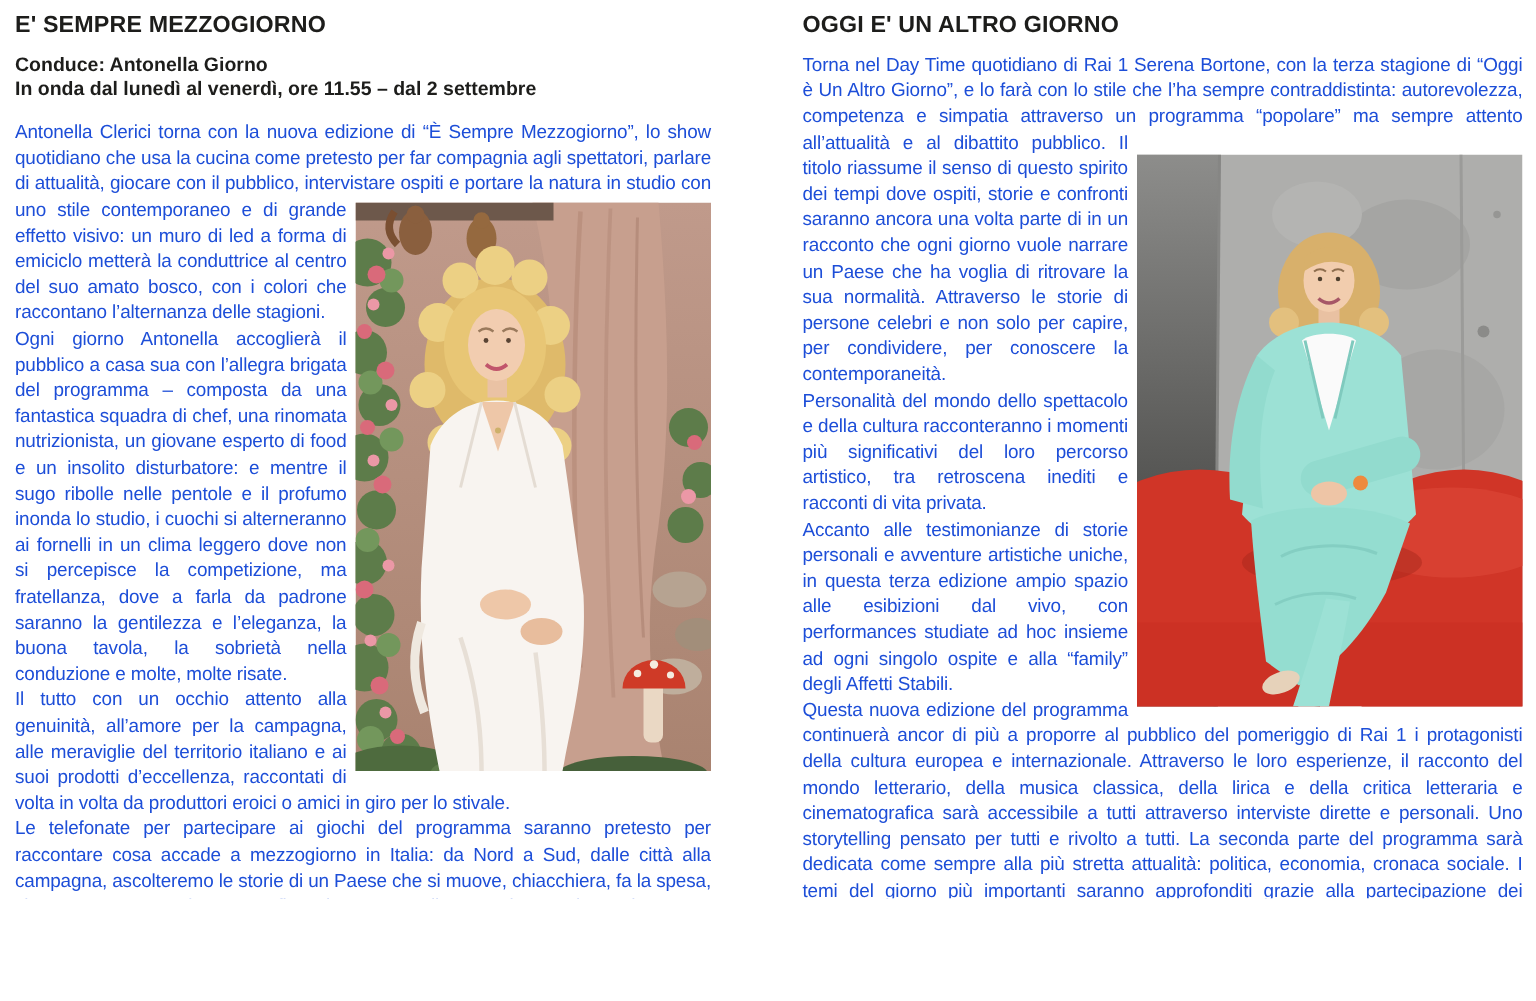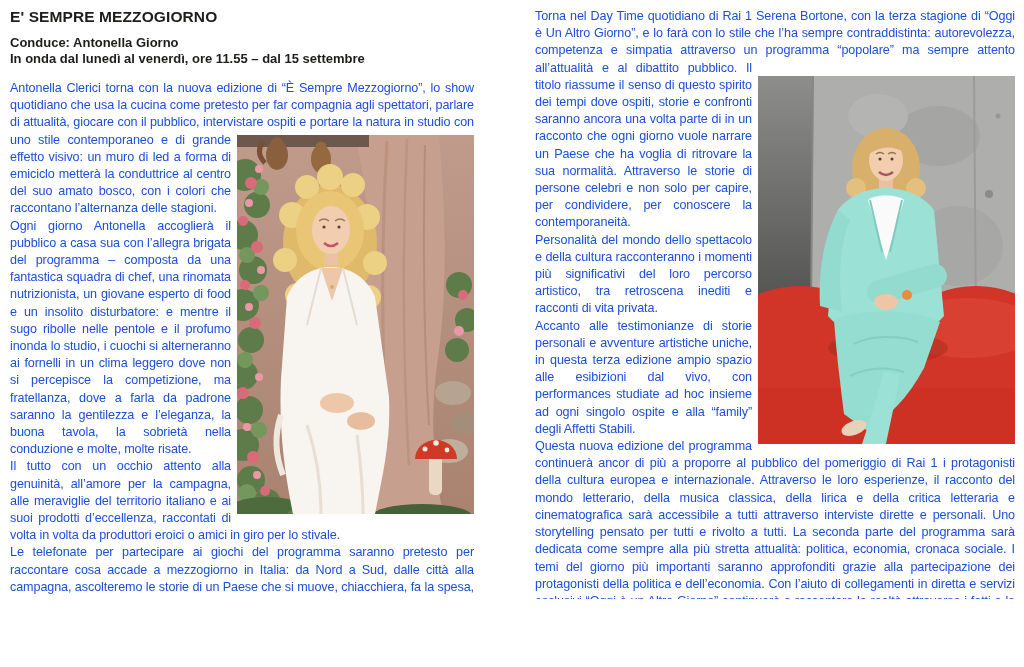--- a/index.html
+++ b/index.html
@@ -21,21 +21,21 @@
 </style>
 </head>
 <body>
 
 <div class="page">
 
   <section class="col col-left">
     <h1 class="show-title">E' SEMPRE MEZZOGIORNO</h1>
     <div class="sub">
       <div>Conduce: Antonella Giorno</div>
-      <div>In onda dal lunedì al venerdì, ore 11.55 – dal 15 settembre</div>
+      <div>In onda dal lunedì al venerdì, ore 11.55 – dal 2 settembre</div>
     </div>
     <div class="body">
       <div class="spacer-float sp-left"></div>
       <figure class="photo" aria-label="Antonella Clerici, curly blonde hair, white suit, seated in a woodland set with tree trunk, pink roses, green garlands, two squirrels and a red mushroom">
         <svg width="237" height="379" viewBox="0 0 237 379" preserveAspectRatio="none">
           <defs>
             <linearGradient id="gL1" x1="0" x2="0" y1="0" y2="1">
               <stop offset="0" stop-color="#c09a8b"></stop>
                 <stop offset="1" stop-color="#a98370"></stop>
             </linearGradient>
@@ -147,20 +147,21 @@
         </svg>
       </figure>
       <p>Antonella Clerici torna con la nuova edizione di “È Sempre Mezzogiorno”, lo show quotidiano che usa la cucina come pretesto per far compagnia agli spettatori, parlare di attualità, giocare con il pubblico, intervistare ospiti e portare la natura in studio con uno stile contemporaneo e di grande effetto visivo: un muro di led a forma di emiciclo metterà la conduttrice al centro del suo amato bosco, con i colori che raccontano l’alternanza delle stagioni.</p>
       <p>Ogni giorno Antonella accoglierà il pubblico a casa sua con l’allegra brigata del programma – composta da una fantastica squadra di chef, una rinomata nutrizionista, un giovane esperto di food e un insolito disturbatore: e mentre il sugo ribolle nelle pentole e il profumo inonda lo studio, i cuochi si alterneranno ai fornelli in un clima leggero dove non si percepisce la competizione, ma fratellanza, dove a farla da padrone saranno la gentilezza e l’eleganza, la buona tavola, la sobrietà nella conduzione e molte, molte risate.</p>
       <p>Il tutto con un occhio attento alla genuinità, all’amore per la campagna, alle meraviglie del territorio italiano e ai suoi prodotti d’eccellenza, raccontati di volta in volta da produttori eroici o amici in giro per lo stivale.</p>
       <p>Le telefonate per partecipare ai giochi del programma saranno pretesto per raccontare cosa accade a mezzogiorno in Italia: da Nord a Sud, dalle città alla campagna, ascolteremo le storie di un Paese che si muove, chiacchiera, fa la spesa, vive a contatto con la natura, fino al momento di mettersi a tavola. E dopo aver preparato, giocato e chiacchierato, Antonella e i suoi amici augureranno buon appetito alle famiglie italiane.</p>
     </div>
   </section>
 
   <section class="col col-right">
+    <h1 class="show-title">OGGI E' UN ALTRO GIORNO</h1>
     <div class="body">
       <div class="spacer-float sp-right"></div>
       <figure class="photo" aria-label="Serena Bortone, wavy blonde hair, mint green suit with white top, seated on a big red curved sofa in front of a grey concrete wall">
         <svg width="257" height="368" viewBox="0 0 257 368" preserveAspectRatio="none">
           <defs>
             <linearGradient id="gR1" x1="0" x2="0" y1="0" y2="1">
               <stop offset="0" stop-color="#8d8d8b"></stop>
                 <stop offset="0.6" stop-color="#555553"></stop>
                 <stop offset="1" stop-color="#232321"></stop>
             </linearGradient>

